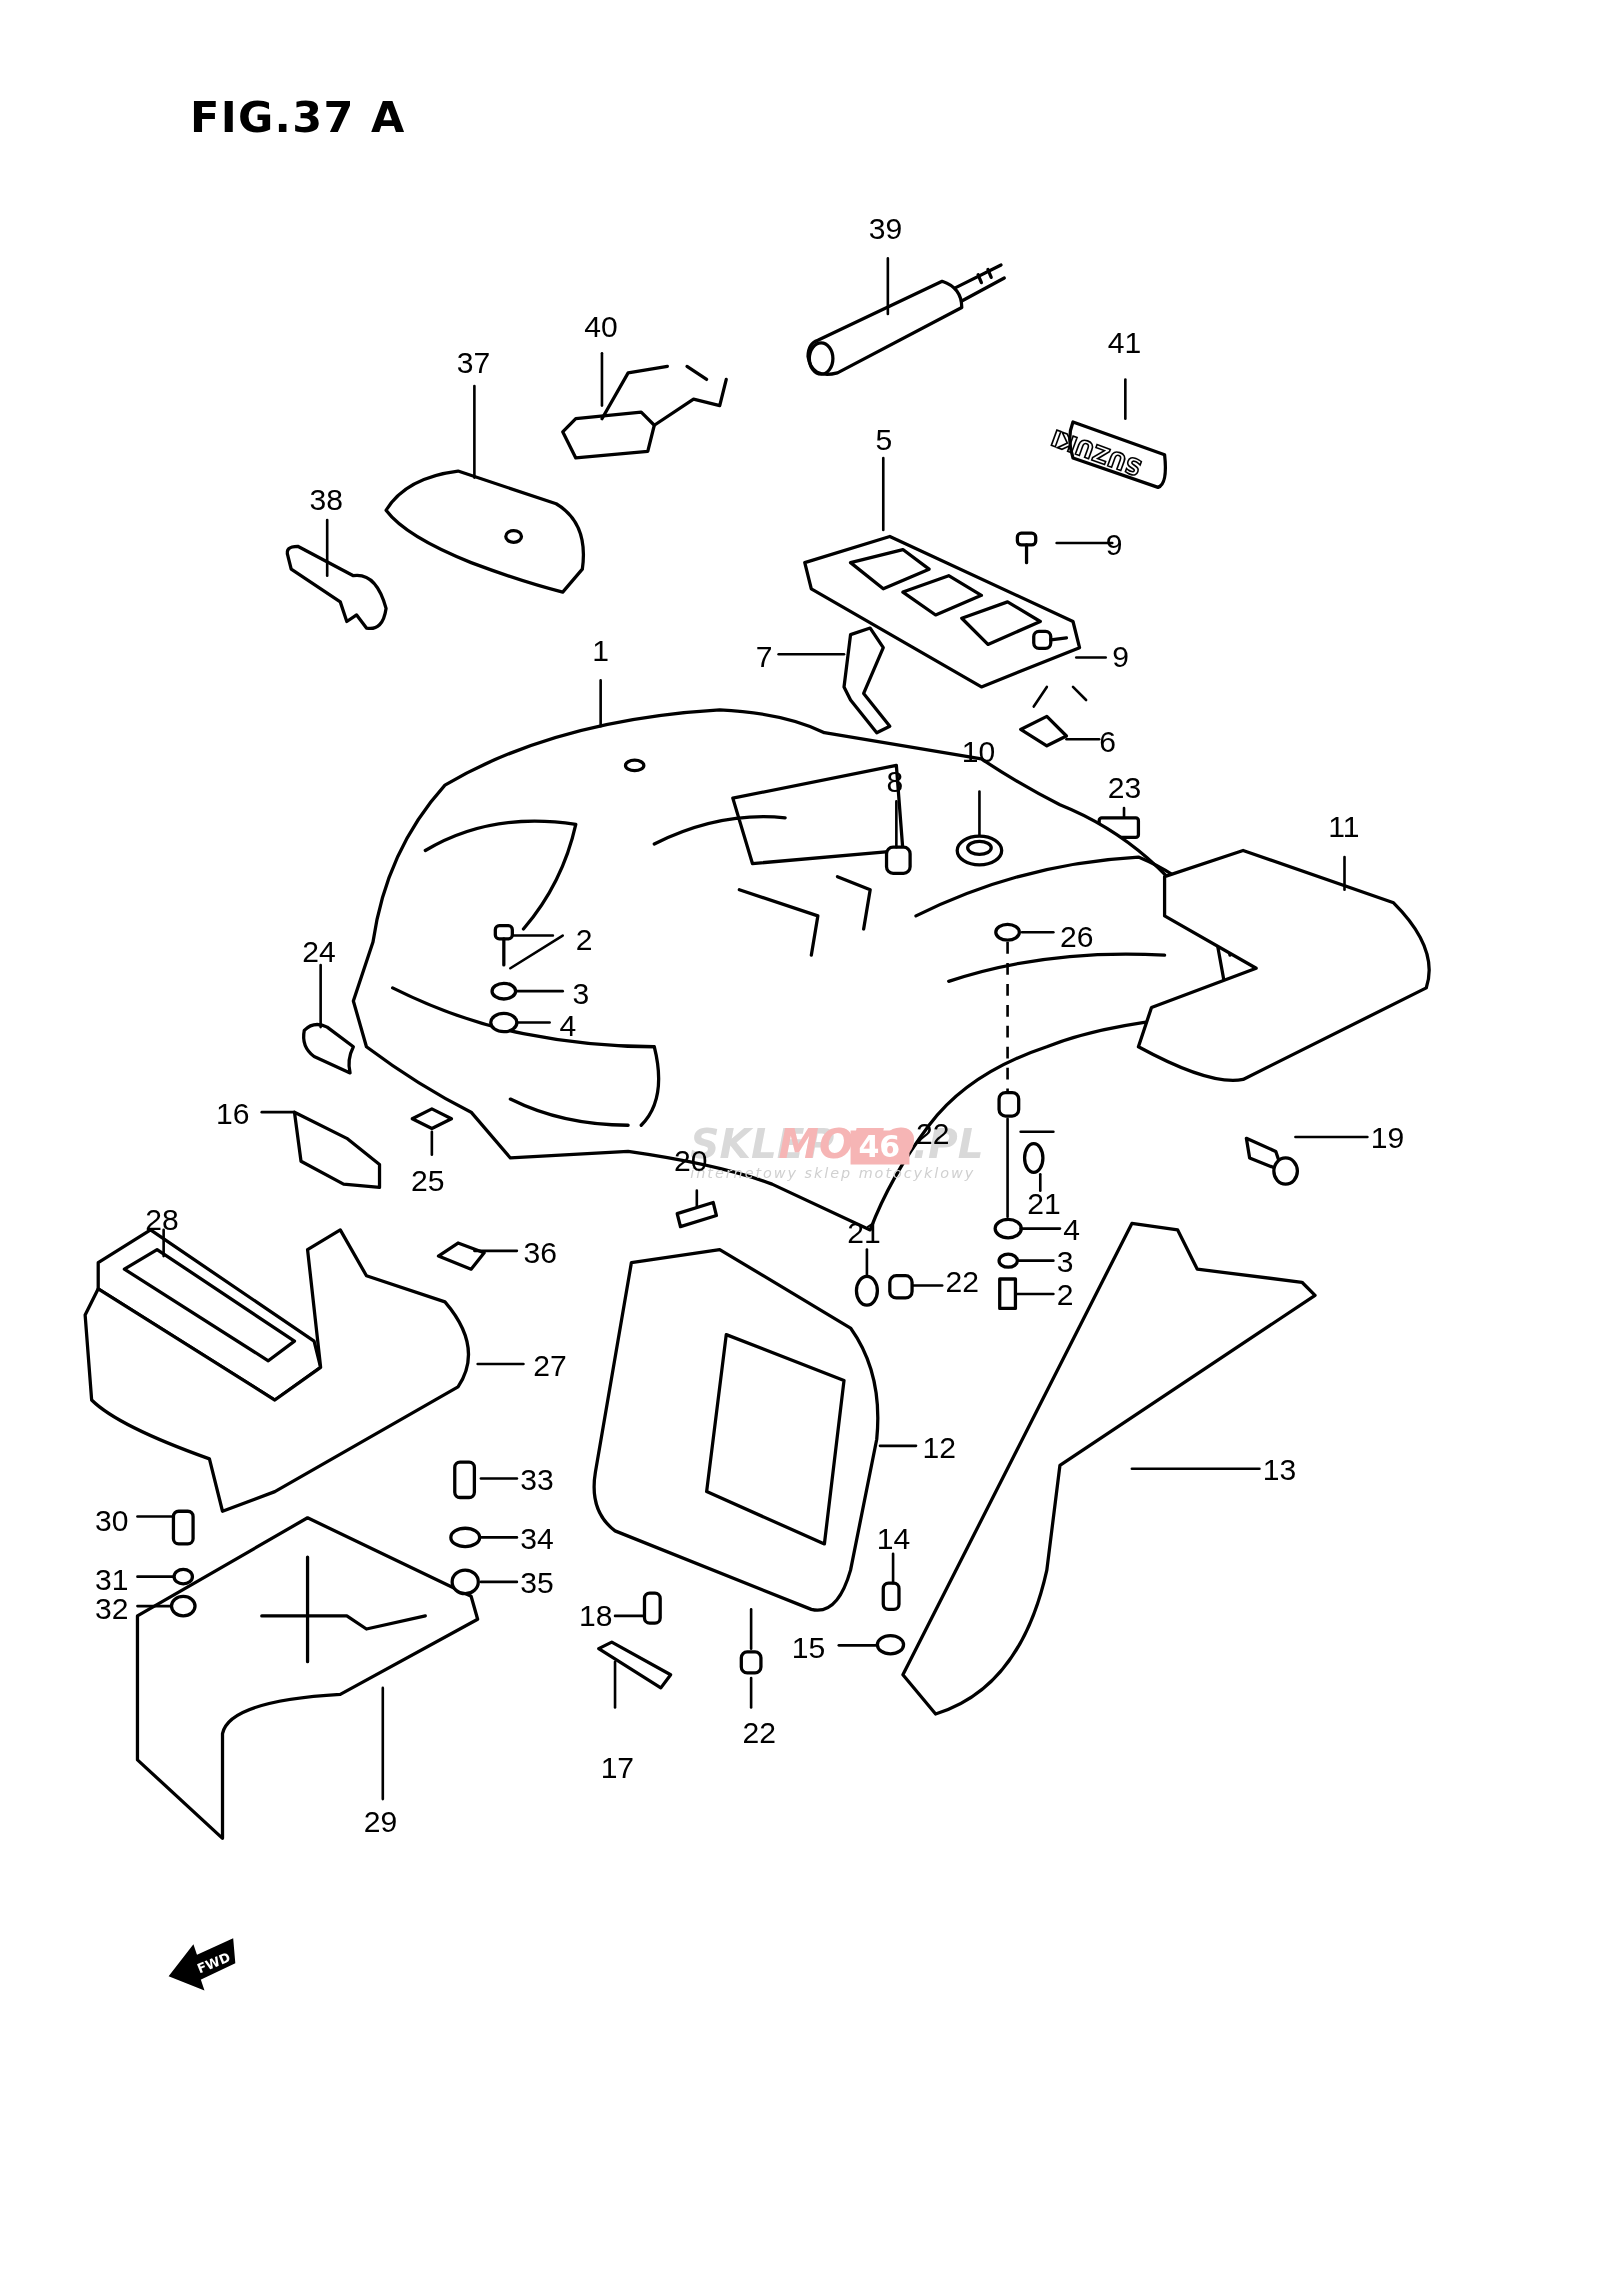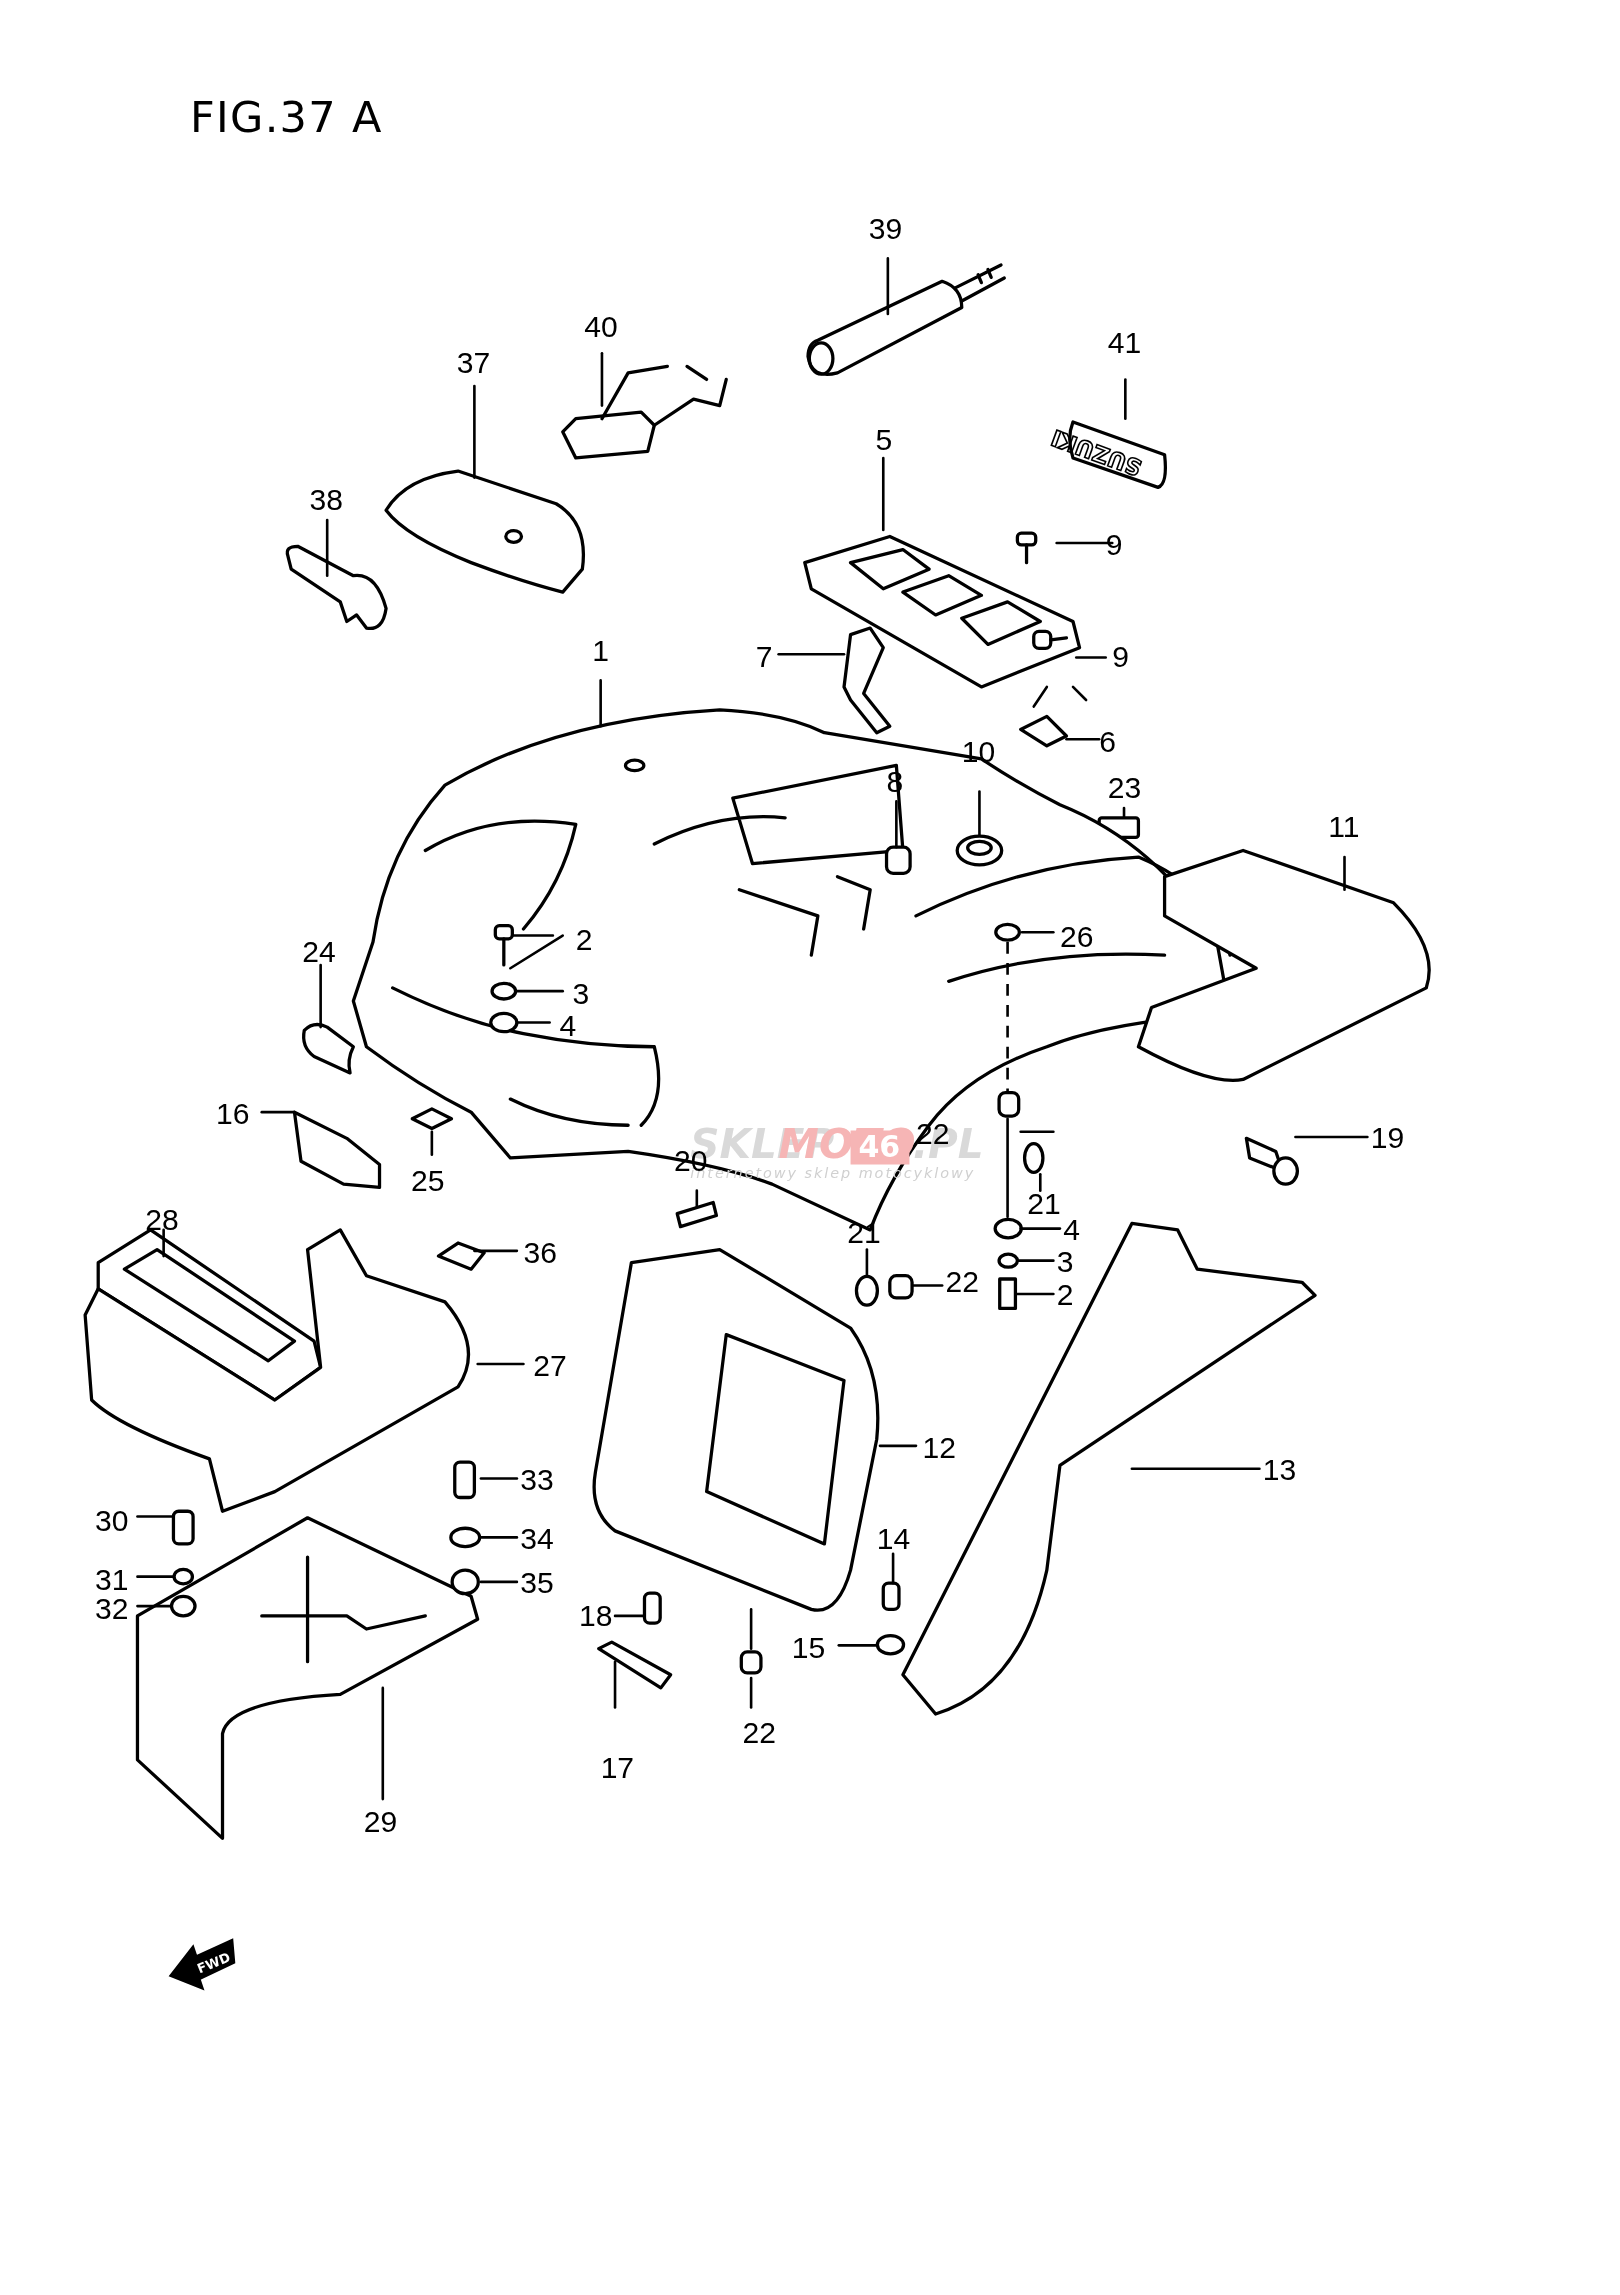--- a/index.html
+++ b/index.html
@@ -1,18 +1,18 @@
 <!DOCTYPE html>
 <html style="font-size:10.5px"><head>
 <meta charset="utf-8">
 <style>
   html, body { margin: 0; padding: 0; background: #ffffff; }
   body { width: 1620px; height: 2295px; position: relative; overflow: hidden; font-family: "Liberation Sans", sans-serif; }
   #page { position: absolute; left: 0; top: 0; width: 1620px; height: 2295px; }
-  .fig-title { position: absolute; left: 190px; top: 92px; font-family: "DejaVu Sans", sans-serif; font-weight: normal; font-size: 43px; letter-spacing: 1.3px; color: #000; }
+  .fig-title { position: absolute; left: 190px; top: 92px; font-family: "DejaVu Sans", sans-serif; font-weight: bold; font-size: 43px; letter-spacing: 1.3px; color: #000; }
   svg { position: absolute; left: 0; top: 0; }
   .ln { fill: none; stroke: #000; stroke-width: 5; stroke-linecap: round; stroke-linejoin: round; }
   .thin { fill: none; stroke: #000; stroke-width: 4; stroke-linecap: round; }
   .dash { fill: none; stroke: #000; stroke-width: 4; stroke-dasharray: 18 14; }
   .part { fill: #fff; stroke: #000; stroke-width: 5; stroke-linejoin: round; }
   .lbl { font-family: "Liberation Sans", sans-serif; font-size: 46px; fill: #000; }
   .wm1 { font-family: "DejaVu Sans", sans-serif; font-weight: bold; font-style: italic; font-size: 62px; fill: #d9d9d9; }
   .wm2 { font-family: "DejaVu Sans", sans-serif; font-weight: bold; font-style: italic; font-size: 62px; fill: #f6b5b5; }
   .wm3 { font-family: "DejaVu Sans", sans-serif; font-style: italic; font-size: 22px; fill: #d0d0d0; letter-spacing: 3px; }
   .emb { font-family: "DejaVu Sans", sans-serif; font-weight: bold; font-size: 34px; fill: none; stroke: #000; stroke-width: 2.5; }

